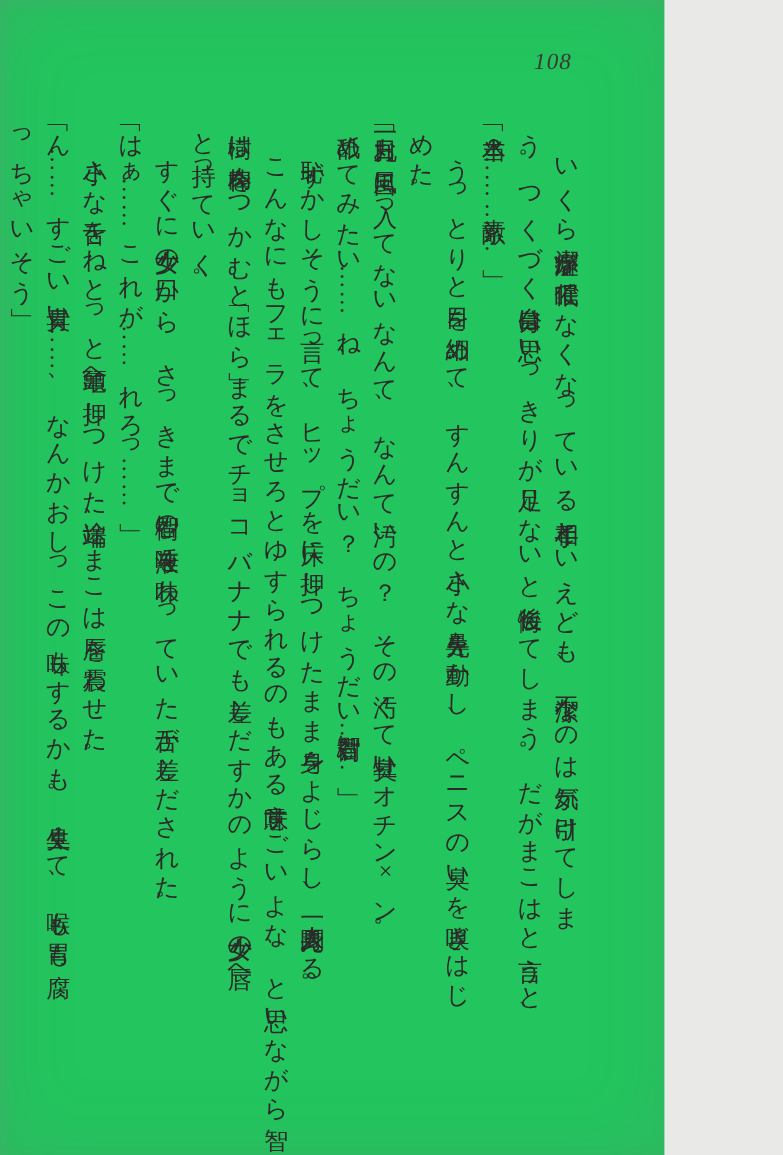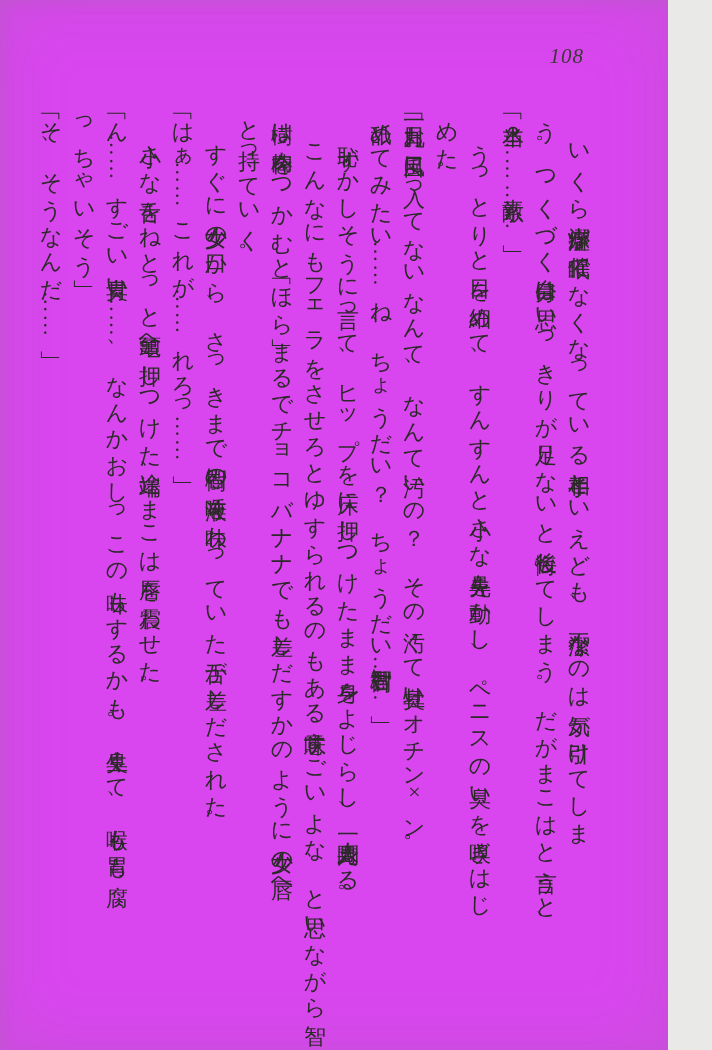--- a/index.html
+++ b/index.html
@@ -7,23 +7,23 @@
     padding: 0;
   }
   body {
     width: 712px;
     height: 1050px;
     background: #e9e9e7;
     overflow: hidden;
   }
   .page {
     position: relative;
-    width: 668px;
+    width: 604px;
     height: 1050px;
-    background: #d946ef;
+    background: #22c55e;
     box-shadow: inset 0 0 70px rgba(120,120,118,0.18), inset 3px 3px 12px rgba(140,140,138,0.15);
     font-family: "Liberation Serif", "DejaVu Serif", serif;
     color: #2b2a28;
     overflow: hidden;
   }
   .page-number {
     position: absolute;
     top: 44px;
     right: 84px;
     font-size: 21px;

